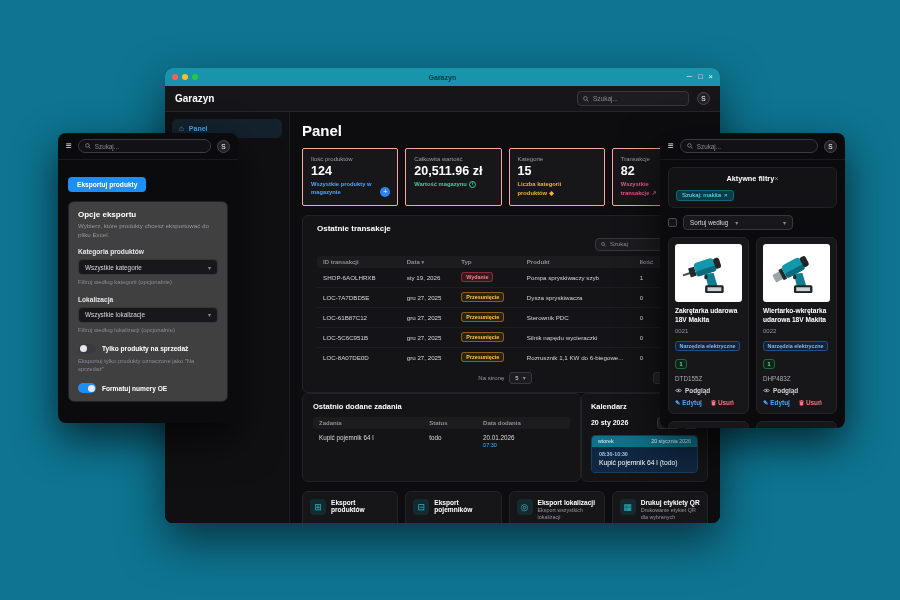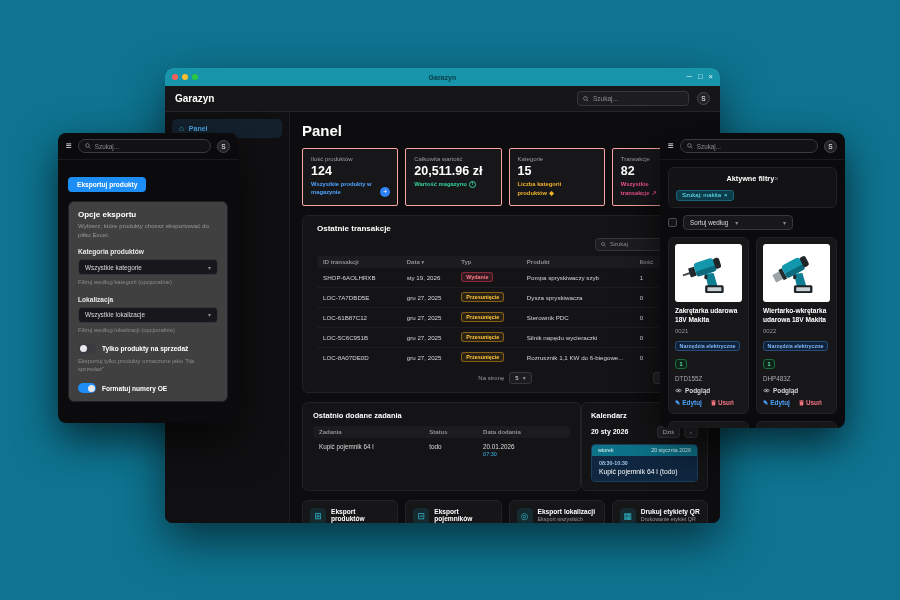--- a/index.html
+++ b/index.html
@@ -62,21 +62,21 @@
   .badge { display:inline-block; font-size:5.4px; padding:1px 4px; border-radius:3px; font-weight:bold; }
   .badge.red { color:#ff7b8a; background:rgba(244,63,94,.14); border:1px solid rgba(244,63,94,.45); }
   .badge.yellow { color:#ffc53d; background:rgba(250,173,20,.10); border:1px solid rgba(250,173,20,.45); }
   .tx-foot { display:flex; align-items:center; justify-content:center; gap:5px; margin-top:5px; position:relative;
              font-size:6px; color:#9a9aa0; }
   .pp-select { background:#1d1d20; border:1px solid #37373c; border-radius:3px; padding:1.5px 5px; color:#ddd;
                display:flex; gap:4px; align-items:center; font-size:6px; }
   .next-btn { position:absolute; right:0; background:#242428; border:1px solid #37373c; border-radius:3px;
               padding:2px 6px; color:#ddd; font-size:6px; }
 
-  .midrow { display:flex; margin-top:9px; }
+  .midrow { display:flex; }
   .tasks { flex:2.4; padding:8px 10px; }
   .tk-head { display:flex; background:#1c1c1f; border-radius:3px; padding:3px 6px; font-size:6px; color:#8e8e95; font-weight:bold; margin-top:6px; }
   .tk-row { display:flex; padding:5px 6px 0; font-size:6.3px; color:#ddd; }
   .k1{width:45%;} .k2{width:22%;} .k3{width:33%;}
   .tk-time { color:#38bdf8; font-size:5.5px; margin-top:1px; }
   .cal { flex:1; padding:8px 9px; }
   .cal-bar { display:flex; align-items:center; margin:6px 0; }
   .cal-date { font-size:7px; font-weight:bold; color:#fff; flex:1; white-space:nowrap; }
   .cal-btn { background:#26262a; border:1px solid #38383e; border-radius:3px; color:#ddd; font-size:5.8px;
              padding:2px 5px; margin-left:4px; white-space:nowrap; }

